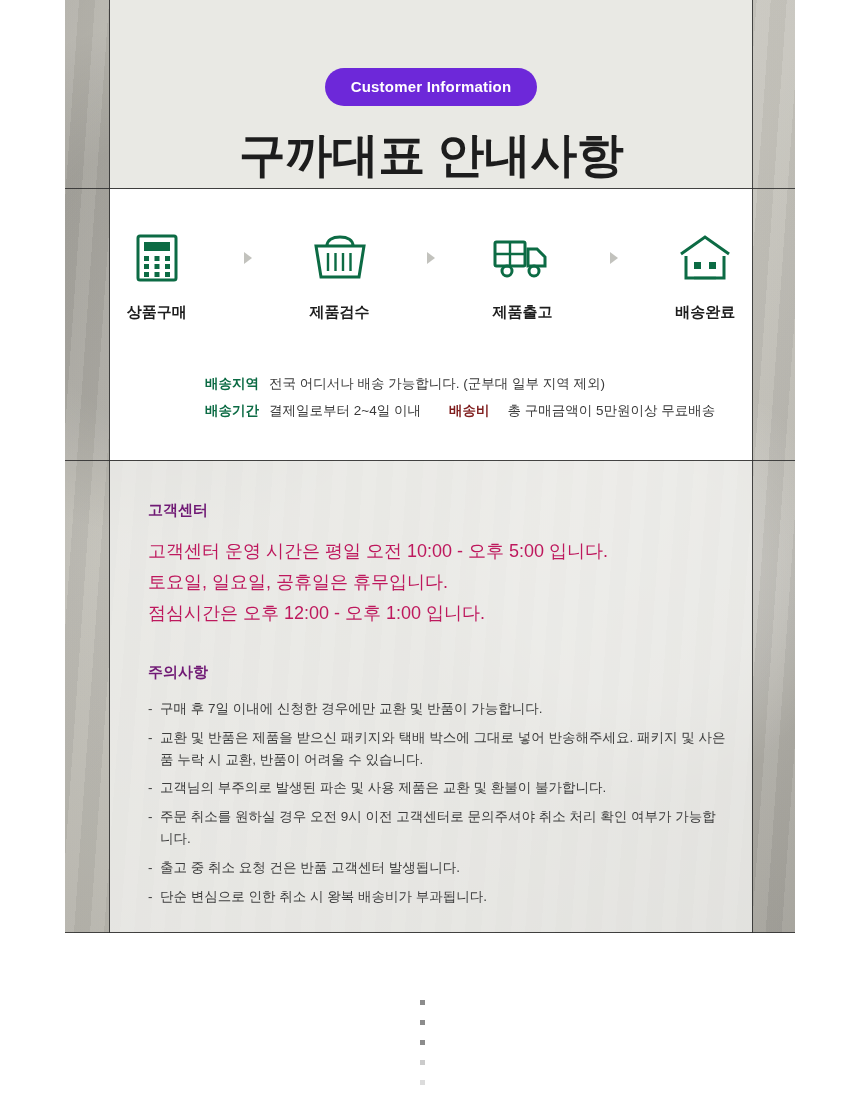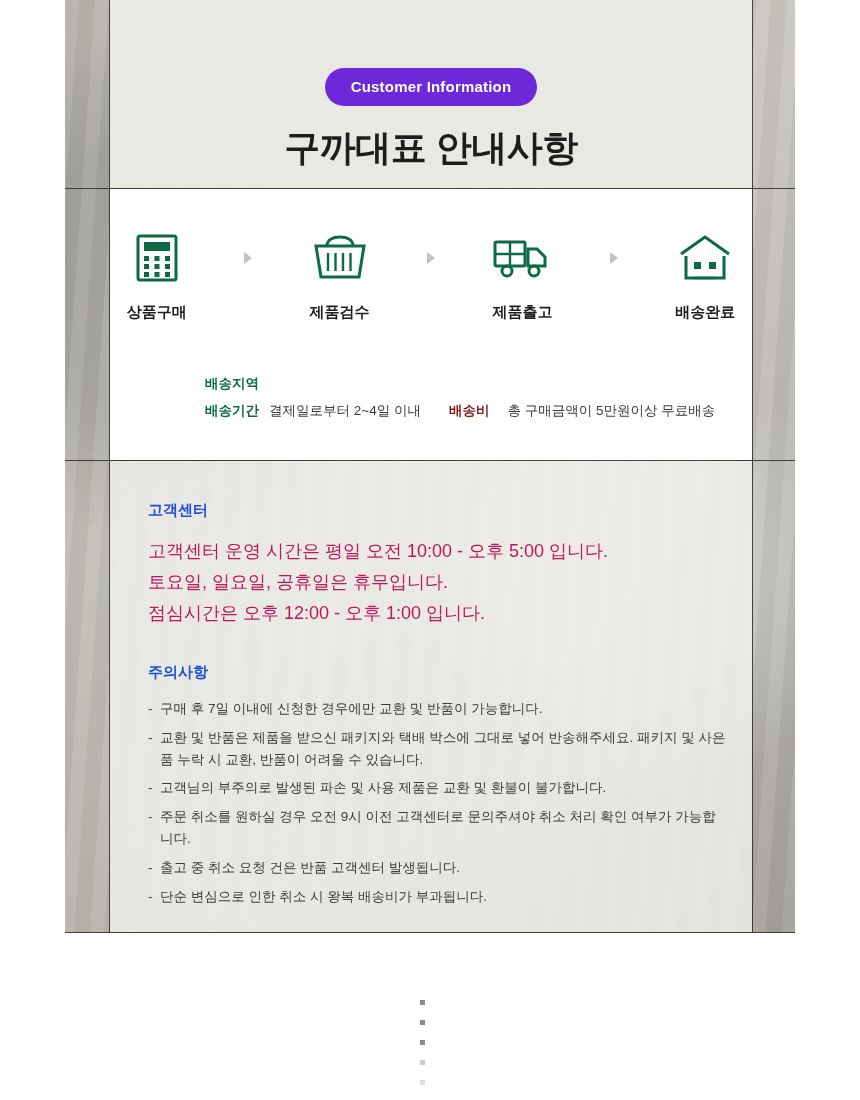--- a/index.html
+++ b/index.html
@@ -87,21 +87,21 @@
     background: #6d28d9;
     color: #ffffff;
     font-size: 15px;
     font-weight: bold;
     letter-spacing: .2px;
     padding: 10px 26px 11px;
     border-radius: 22px;
   }
   .title-main {
     margin-top: 18px;
-    font-size: 36px;
+    font-size: 47px;
     font-weight: bold;
     color: #1d1d1d;
     letter-spacing: -0.5px;
   }
 
   
   .sec-steps {
     position: absolute;
     left: 110px;
     top: 189px;
@@ -190,21 +190,21 @@
   }
   .notice-inner {
     position: absolute;
     left: 38px;
     top: 40px;
     width: 580px;
   }
   .n-head {
     font-size: 15px;
     font-weight: bold;
-    color: #1d4ed8;
+    color: #701a75;
     margin: 0 0 16px;
   }
   .n-head.second { margin-top: 34px; }
   .n-line {
     font-size: 18px;
     color: #be185d;
     line-height: 1.72;
   }
   .n-item {
     font-size: 13.5px;
@@ -326,20 +326,21 @@
           </svg>
         </div>
         <div class="step-label">배송완료</div>
       </div>
 
     </div>
 
     <div class="ship-info">
       <div class="ship-line">
         <span class="ship-key">배송지역</span>
+        <span class="ship-val">전국 어디서나 배송 가능합니다. (군부대 일부 지역 제외)</span>
       </div>
       <div class="ship-line">
         <span class="ship-key">배송기간</span>
         <span class="ship-val">결제일로부터 2~4일 이내</span>
         <span class="ship-key2">배송비</span>
         <span>총 구매금액이 5만원이상 무료배송</span>
       </div>
     </div>
 
   </div>

